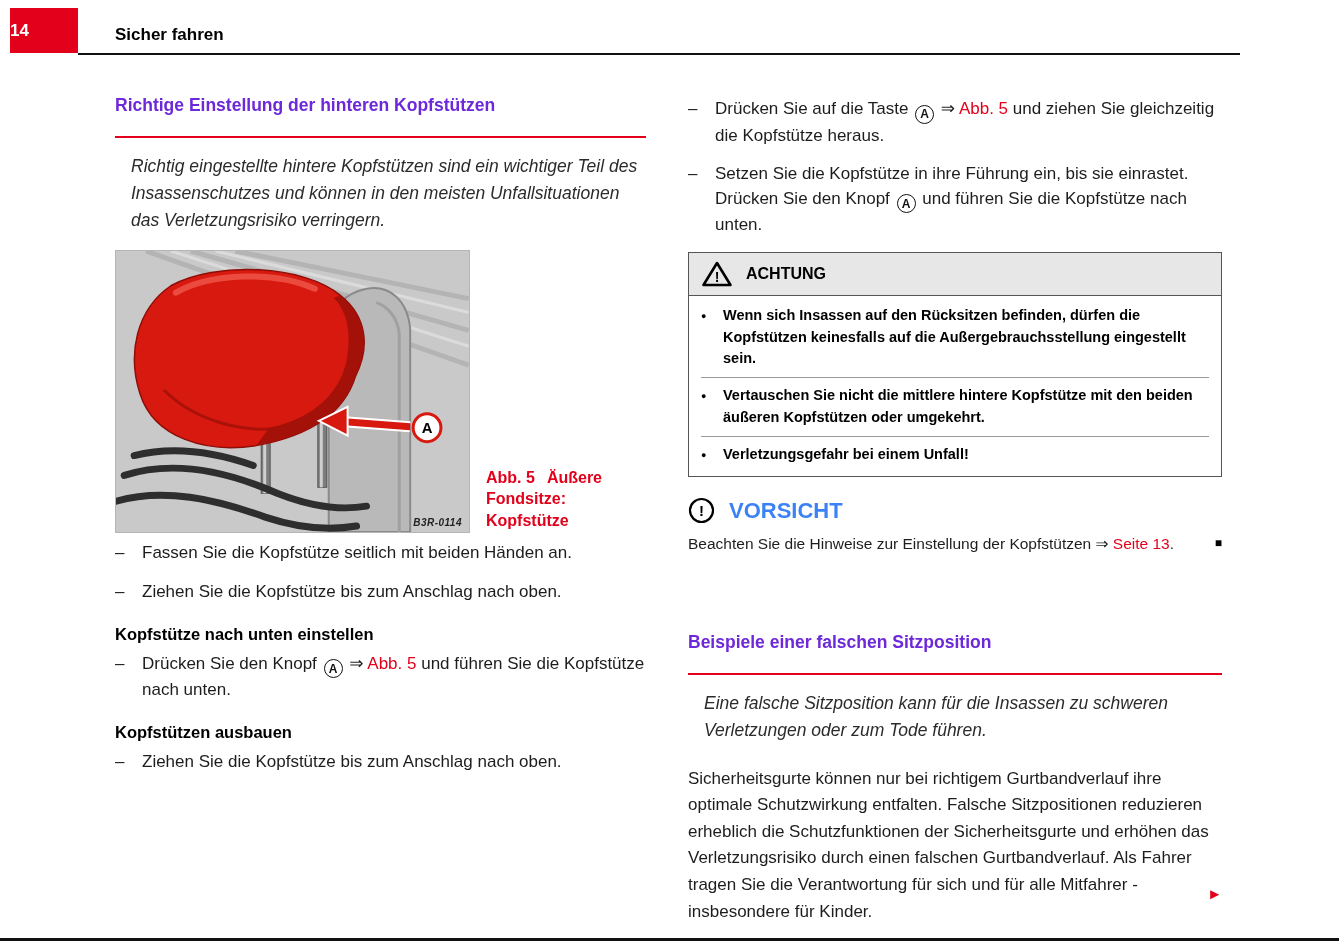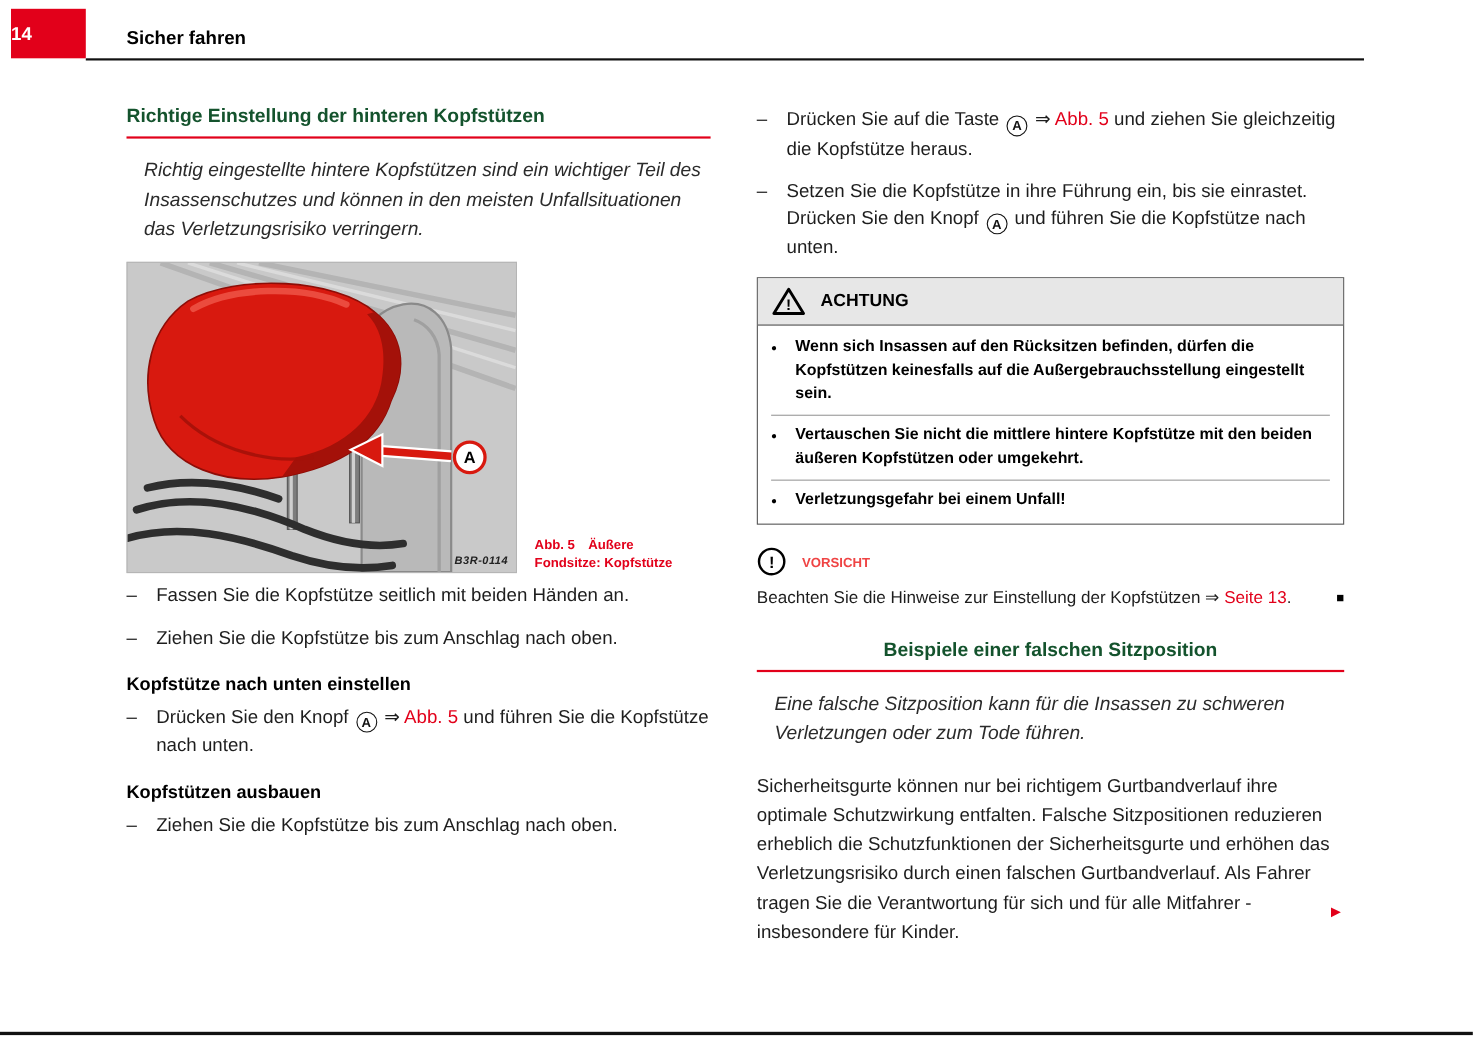--- a/index.html
+++ b/index.html
@@ -16,22 +16,22 @@
   .header-title{position:absolute;left:115px;top:25px;font-size:17px;font-weight:bold;color:#000;}
   .header-rule{position:absolute;left:78px;top:53px;width:1162px;height:2px;background:#111;}
   .footer-rule{position:absolute;left:0;top:938px;width:1339px;height:3px;background:#111;}
 
   
   .col{position:absolute;top:95px;}
   .col-left{left:115px;width:531px;}
   .col-right{left:688px;width:534px;}
 
   .red-heading{
-    color:#14532d;font-size:17.5px;font-weight:bold;line-height:1.2;
-    margin:0;padding-bottom:8px;border-bottom:2px solid #e2001a;
+    color:#6d28d9;font-size:17.5px;font-weight:bold;line-height:1.2;
+    margin:0;padding-bottom:20px;border-bottom:2px solid #e2001a;
   }
   .lead{
     font-style:italic;font-size:17.5px;line-height:1.55;color:#2b2b2b;
     margin:15px 0 16px 16px;
   }
   .body-par{font-size:17px;line-height:1.56;margin:22px 0 0 0;position:relative;}
   .sub-heading{font-weight:bold;font-size:16.5px;margin:20px 0 6px 0;color:#000;}
 
   .dash-item{display:flex;font-size:17px;line-height:1.45;margin:8px 0 14px 0;color:#1d1d1d;}
   .dash{width:27px;flex-shrink:0;}
@@ -45,44 +45,44 @@
     line-height:1;box-sizing:border-box;
   }
 
   
   .figure-wrap{display:flex;margin:6px 0 6px 0;}
   .fig-image{width:355px;height:283px;position:relative;background:#c9c9c9;flex-shrink:0;border:1px solid #b5b5b5;box-sizing:border-box;}
   .fig-image svg{display:block;width:100%;height:100%;}
   .fig-code{position:absolute;right:7px;bottom:4px;font-size:10px;letter-spacing:.5px;color:#222;font-weight:bold;font-style:italic;}
   .fig-caption{
     width:152px;margin-left:16px;align-self:flex-end;padding-bottom:2px;
-    color:#e2001a;font-size:12px;font-weight:bold;line-height:1.35;
+    color:#e2001a;font-size:16px;font-weight:bold;line-height:1.35;
   }
   .cap-label{margin-right:12px;}
 
   
   .warn-box{border:1px solid #555;margin:14px 0 20px 0;}
   .warn-header{
     background:#e7e7e7;border-bottom:1px solid #555;display:flex;align-items:center;
     gap:13px;padding:7px 12px;font-weight:bold;font-size:16px;color:#000;
   }
   .warn-icon{width:32px;height:28px;flex-shrink:0;}
   .warn-body{padding:2px 12px 4px 12px;}
   .warn-item{display:flex;font-weight:bold;font-size:14.5px;line-height:1.5;padding:7px 0;color:#000;}
   .warn-item + .warn-item{border-top:1px solid #9a9a9a;}
   .bullet{width:22px;flex-shrink:0;font-size:9px;padding-top:5px;}
 
   
   .caution-header{display:flex;align-items:center;gap:14px;margin:14px 0 8px 0;}
   .caution-icon{width:27px;height:27px;flex-shrink:0;}
-  .caution-title{font-weight:bold;font-size:12px;color:#ef4444;}
+  .caution-title{font-weight:bold;font-size:22px;color:#3b82f6;}
   .caution-text{font-size:15.5px;line-height:1.5;margin:0;position:relative;padding-right:20px;}
   .end-marker{position:absolute;right:0;top:2px;font-size:12px;color:#000;}
 
-  .heading-2{margin-top:24px;text-align:center;}
+  .heading-2{margin-top:76px;}
   .continue-marker{position:absolute;right:0;bottom:20px;color:#e2001a;font-size:15px;}
 </style>
 </head>
 <body>
 
 <div class="page">
 
   <div class="page-num-box">
     <span>14</span>
   </div>

